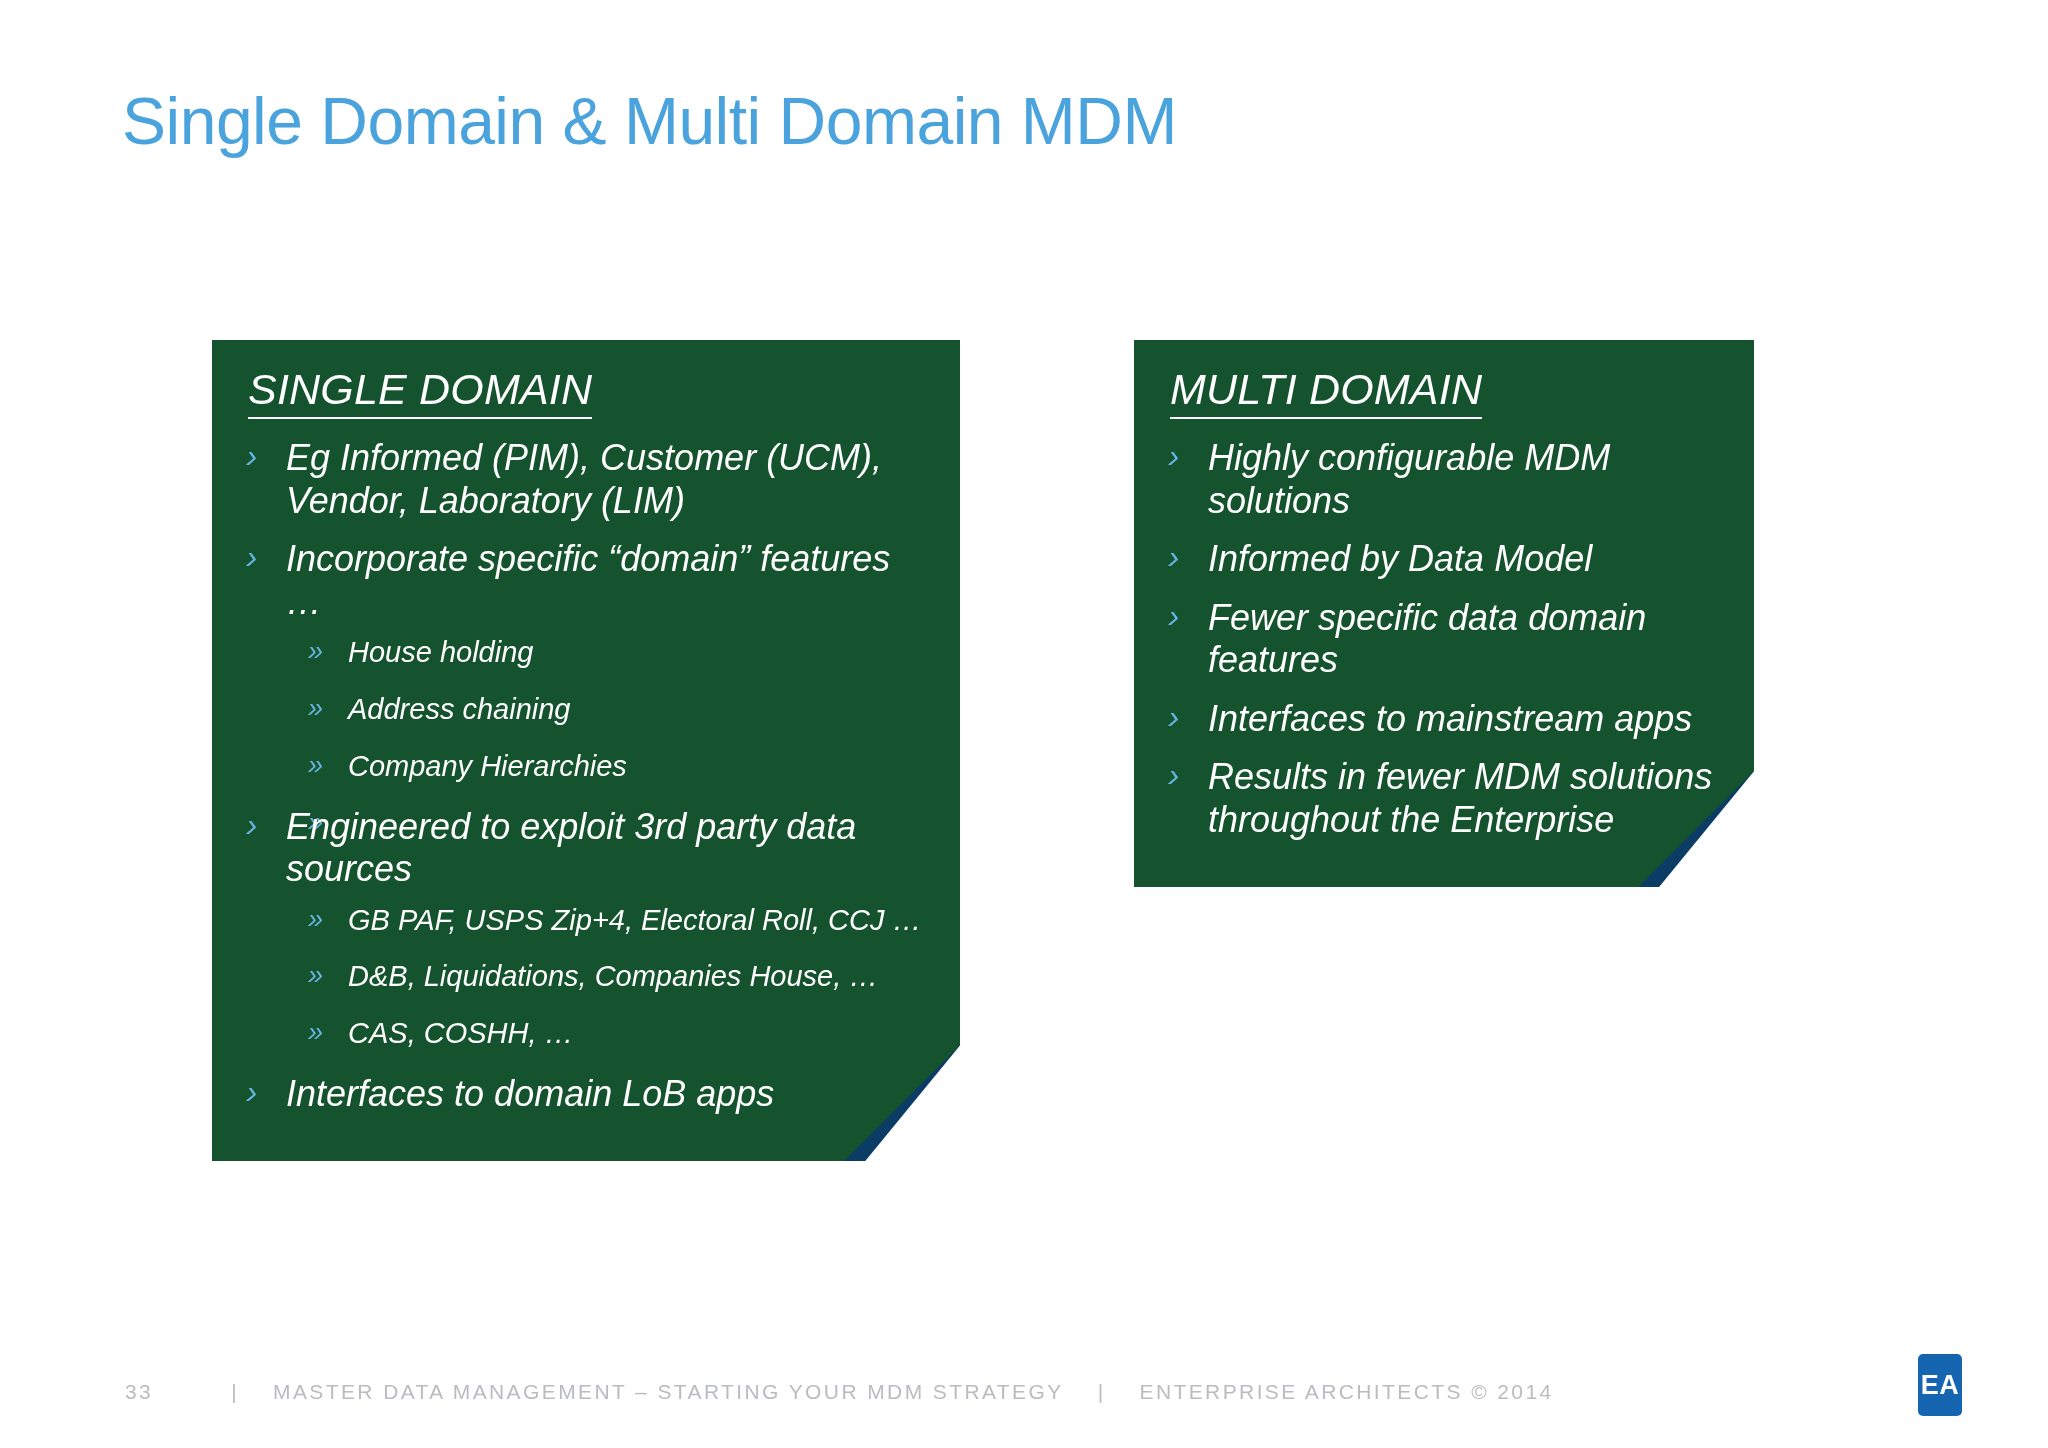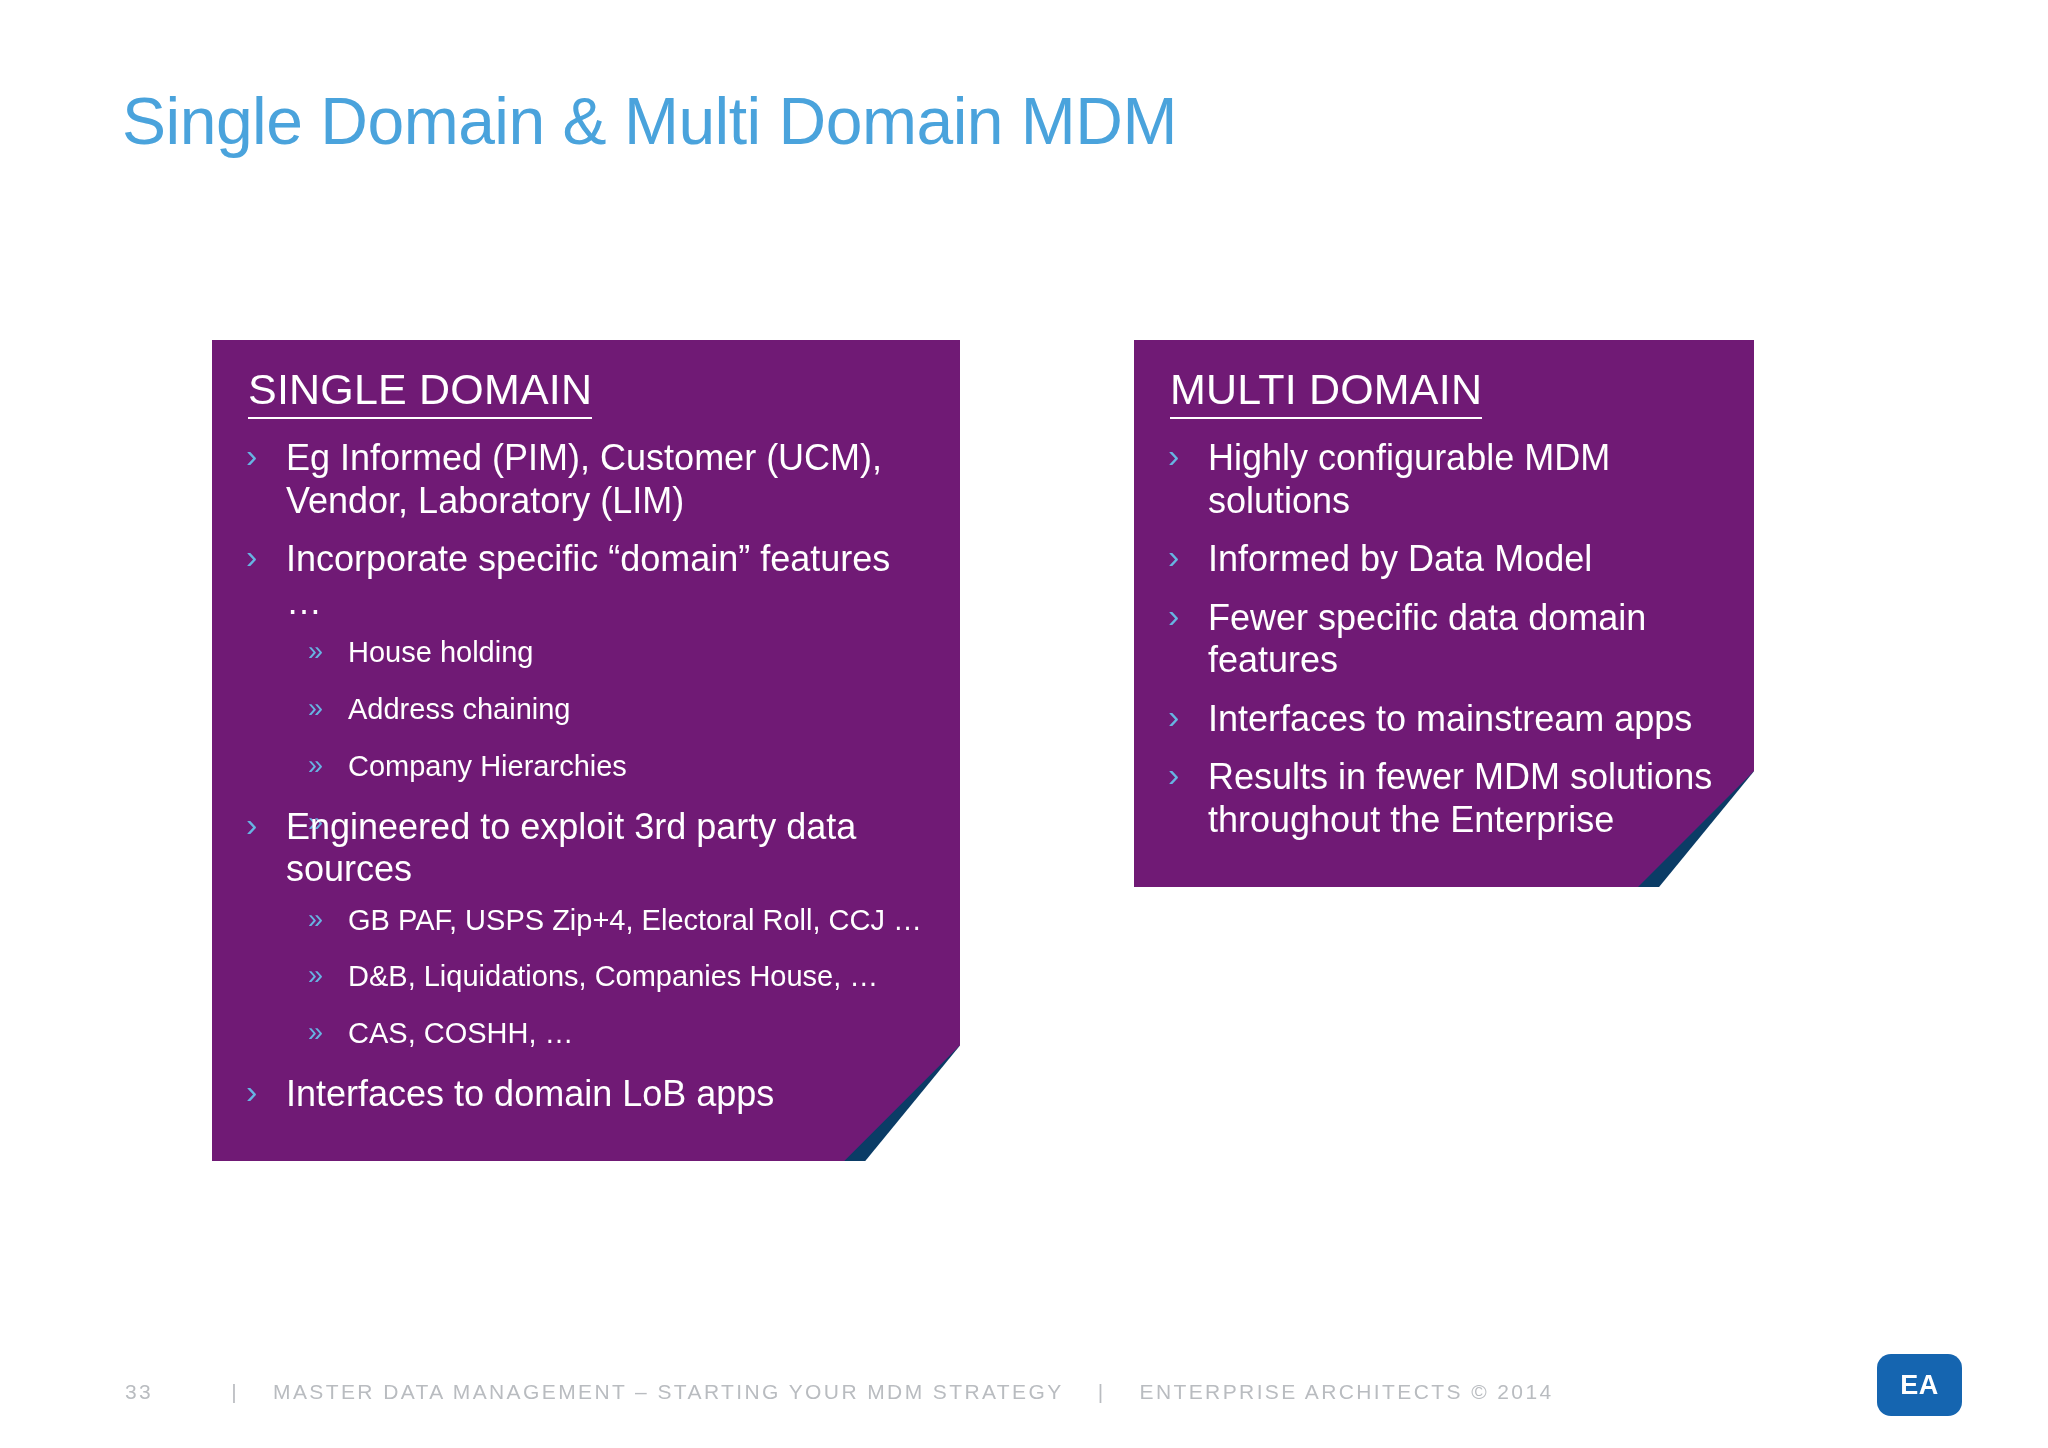--- a/index.html
+++ b/index.html
@@ -24,24 +24,25 @@
     font-weight: 300;
     letter-spacing: -0.5px;
     color: #4aa3dc;
     white-space: nowrap;
     line-height: 1.0;
   }
 
   
   .panel {
     position: absolute;
-    background: #701a75;
+    background: #14532d;
     color: #ffffff;
     box-sizing: border-box;
     padding: 26px 34px 30px 22px;
+    font-style: italic;
   }
   .panel-left {
     left: 212px;
     top: 340px;
     width: 748px;
     min-height: 810px;
   }
   .panel-right {
     left: 1134px;
     top: 340px;
@@ -149,24 +150,24 @@
     font-size: 21px;
     letter-spacing: 2.4px;
     font-weight: 400;
   }
   .footer-page { margin-right: 44px; margin-left: 21px; }
   .footer-sep { margin: 0 34px; color: #b9bcc0; }
   .footer-logo {
     position: absolute;
     right: 86px;
     bottom: 32px;
-    width: 85px;
+    width: 44px;
     height: 62px;
     background: #1565b0;
-    border-radius: 14px;
+    border-radius: 5px;
     display: flex;
     align-items: center;
     justify-content: center;
     color: #ffffff;
     font-size: 27px;
     font-weight: 700;
     letter-spacing: 0.5px;
     text-align: right;
   }
 </style>

